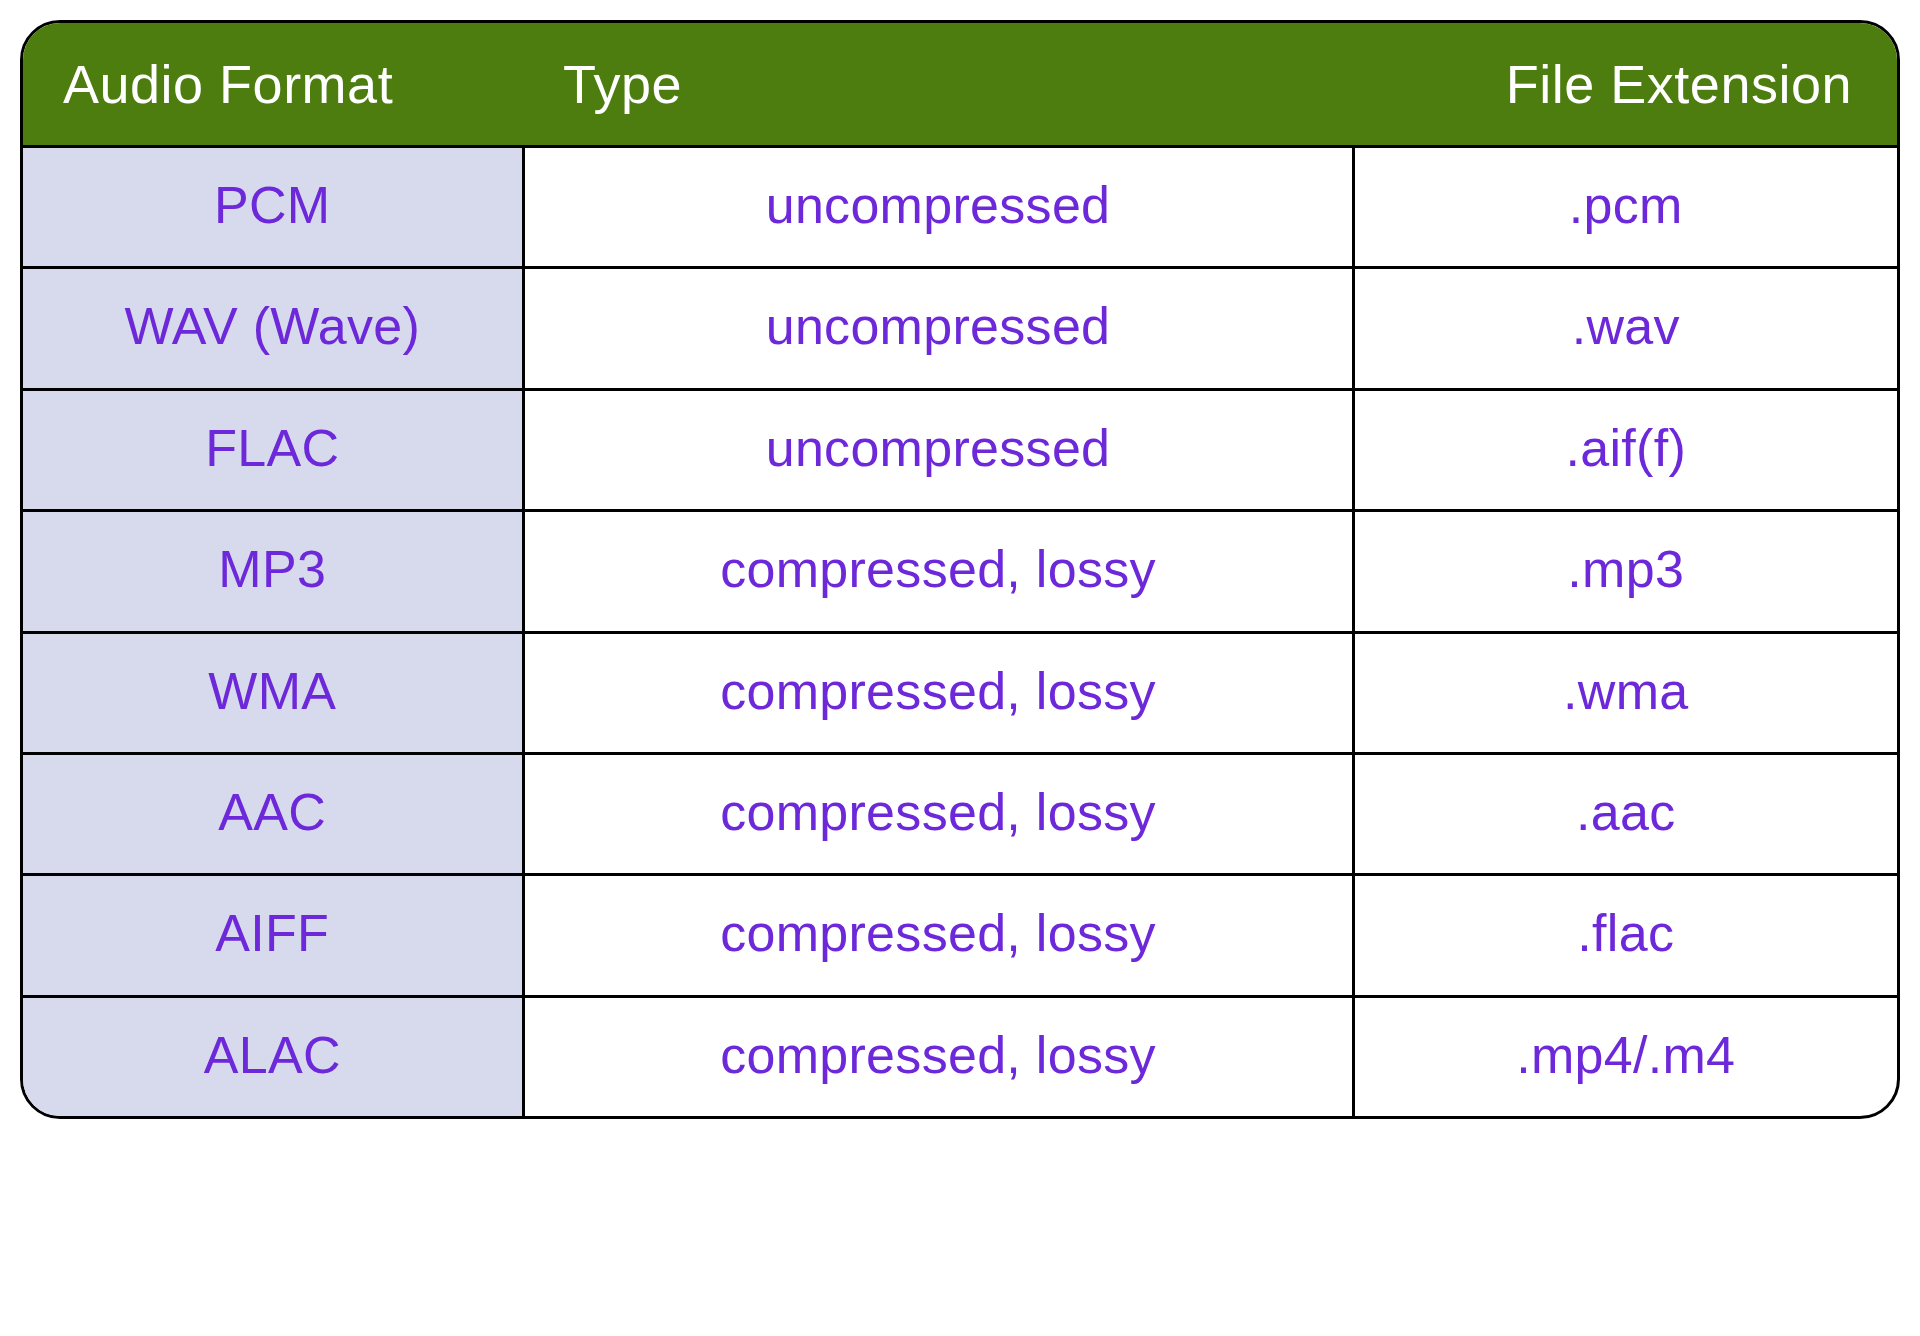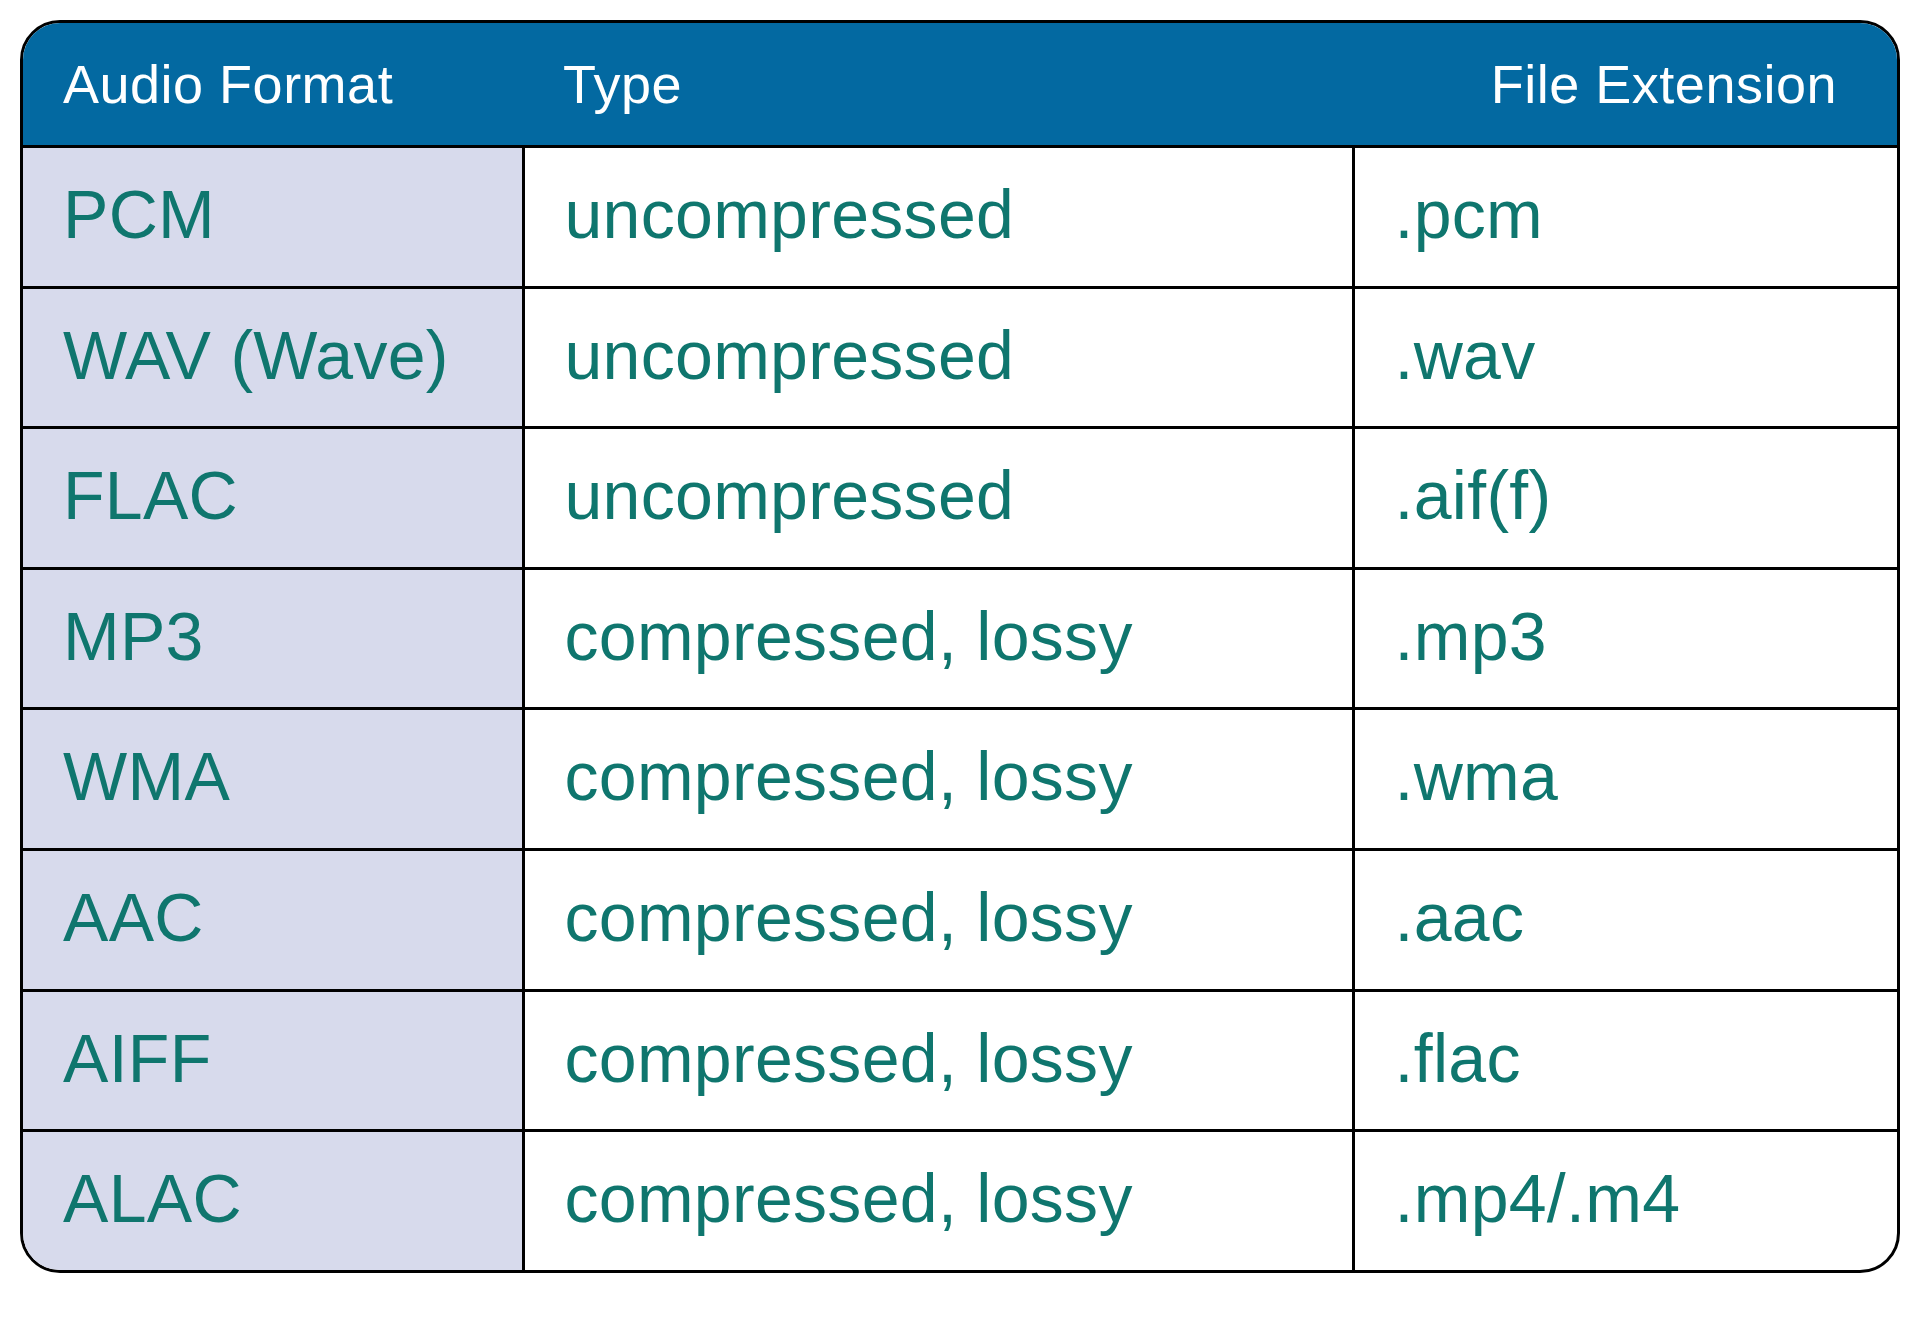--- a/index.html
+++ b/index.html
@@ -20,40 +20,40 @@
   }
   table {
     width: 100%;
     border-collapse: collapse;
     table-layout: fixed;
   }
   col.c1 { width: 500px; }
   col.c2 { width: 830px; }
   col.c3 { width: 544px; }
   thead th {
-    background: #0369a1;
+    background: #4d7c0f;
     color: #ffffff;
     font-weight: 400;
     font-size: 54px;
     padding: 30px 40px 30px 40px;
     text-align: left;
     border: none;
     letter-spacing: 0.5px;
   }
   thead th.col-ext {
     text-align: right;
-    padding-right: 60px;
+    padding-right: 45px;
   }
   tbody td {
-    font-size: 68px;
+    font-size: 52px;
     padding: 26px 40px 30px 40px;
-    color: #0f766e;
+    color: #6d28d9;
     border-top: 3px solid #000;
     border-left: 3px solid #000;
-    text-align: left;
+    text-align: center;
     font-weight: 400;
     letter-spacing: 0.3px;
     line-height: 1.2;
   }
   tbody td:first-child {
     border-left: none;
     background: #d7daec;
   }
 </style>
 </head>

